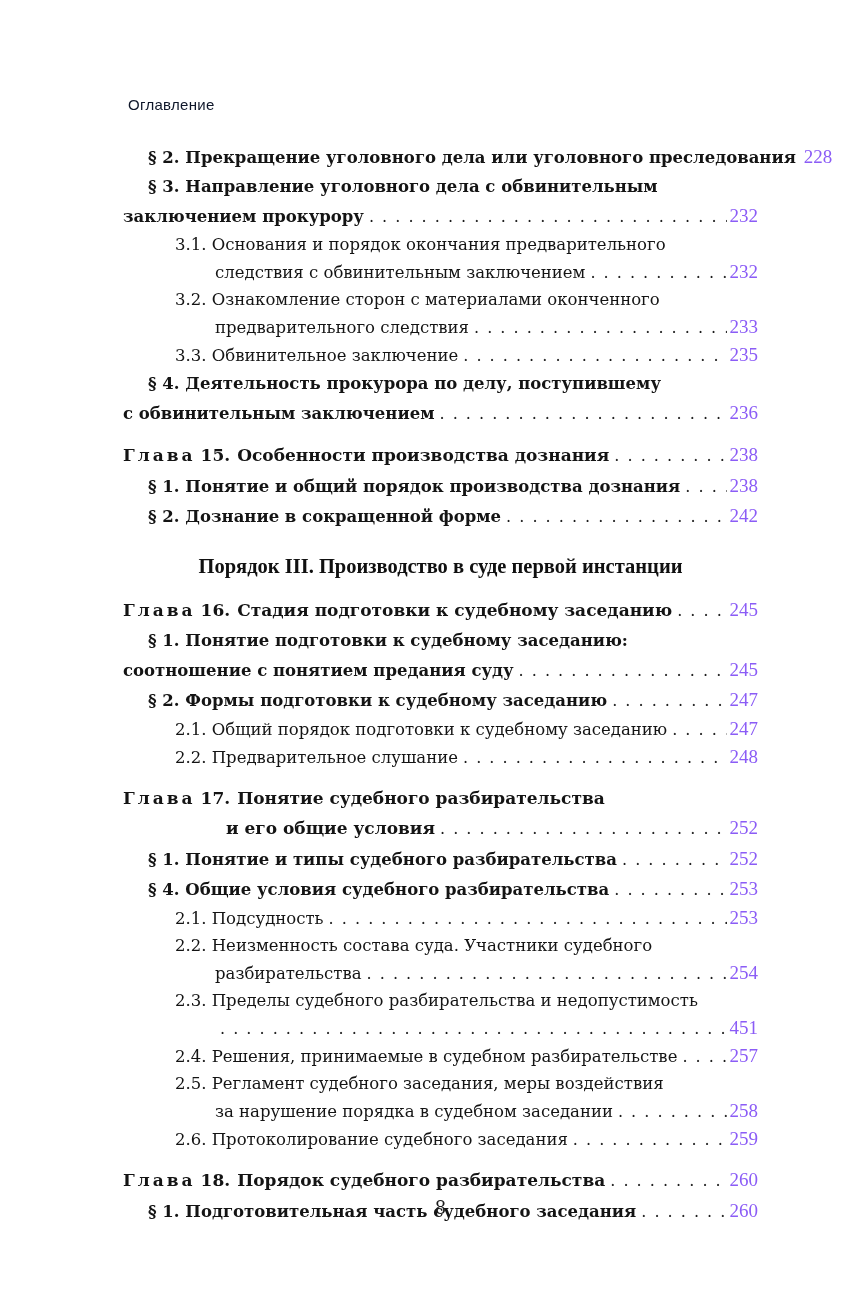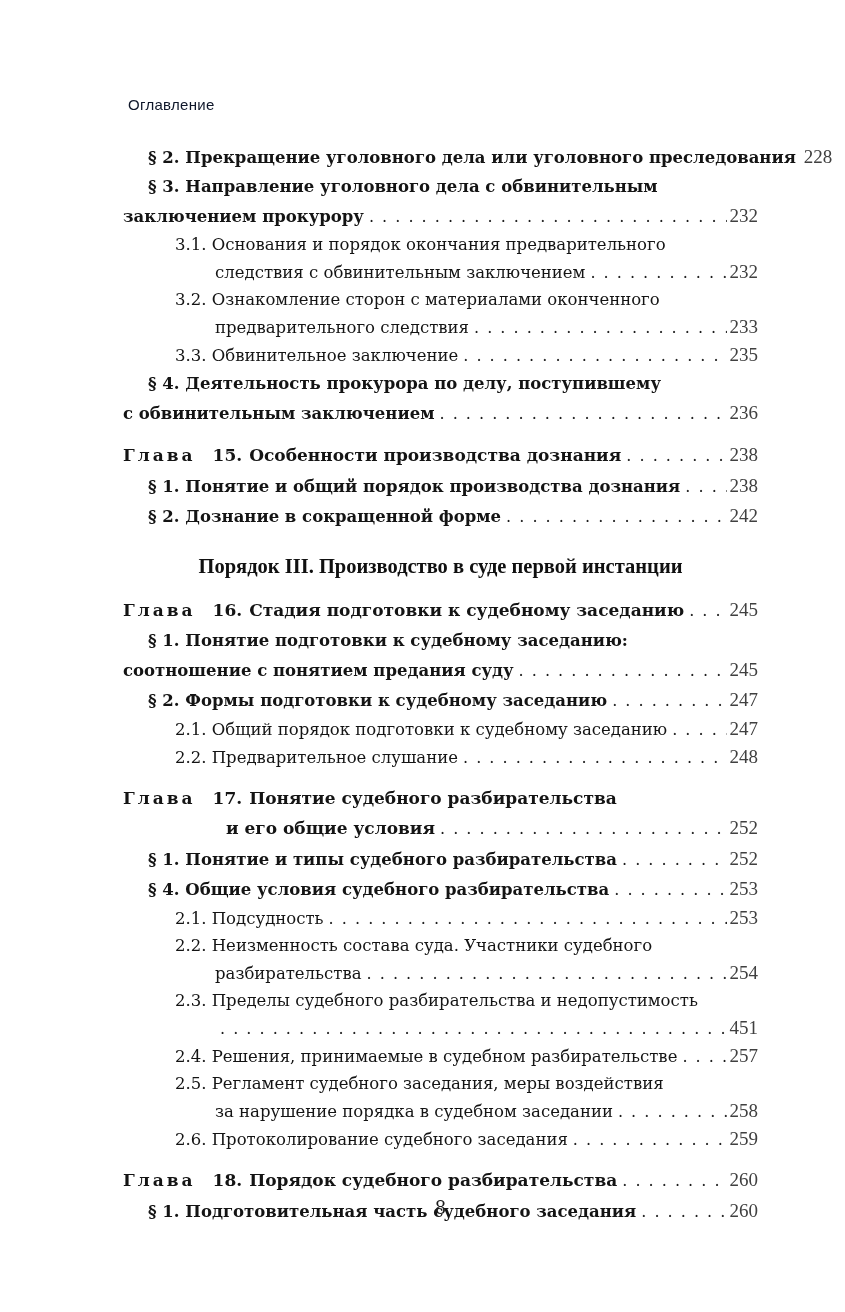--- a/index.html
+++ b/index.html
@@ -26,21 +26,21 @@
   
   .l-para{font-weight:700;font-size:16.5px;line-height:29px;padding-left:25px;}
   .l-para-cont{font-weight:700;font-size:16.5px;line-height:29px;padding-left:0;justify-content:space-between;}
   
   .l-sub{font-weight:400;font-size:16.5px;line-height:27px;padding-left:52px;}
   .l-sub-cont{font-weight:400;font-size:16.5px;line-height:27px;padding-left:92px;}
   
   .l-chapter{font-weight:700;font-size:17px;line-height:30px;padding-left:0;margin-top:12px;}
   .l-chapter-cont{font-weight:700;font-size:17px;line-height:30px;padding-left:103px;margin-top:0;}
   .chapter-prefix{letter-spacing:3px;}
-  .chapter-num{margin-left:17px;margin-right:7px;}
+  .chapter-num{margin-left:5px;margin-right:7px;}
   
   .section-heading{
     text-align:center;
     font-family:"Liberation Serif", serif;
     font-weight:700;font-size:20.5px;line-height:26px;
     margin:22px 0 16px 0;
     color:#101010;
   }
   
   .dots{
@@ -50,21 +50,21 @@
     font-weight:400;
   }
   .dots::after{
     content:". . . . . . . . . . . . . . . . . . . . . . . . . . . . . . . . . . . . . . . . . . . . . . . . . . . . . . . . . . . . . . . . . . . . . . . . . . . .";
     font-size:16px;color:#1c1c1c;letter-spacing:1.5px;
   }
   .dots.nodots::after{content:"";}
   .pg{
     flex-shrink:0;
     font-family:"Liberation Serif", serif;
-    font-weight:400;font-size:19px;color:#404040;
+    font-weight:400;font-size:19px;color:#8b5cf6;
   }
   .page-footer{
     position:absolute;top:1197px;left:123px;width:635px;
     text-align:center;
     font-family:"DejaVu Serif", serif;
     font-size:18px;color:#1b1b1b;
   }
 </style>
 </head>
 <body>

